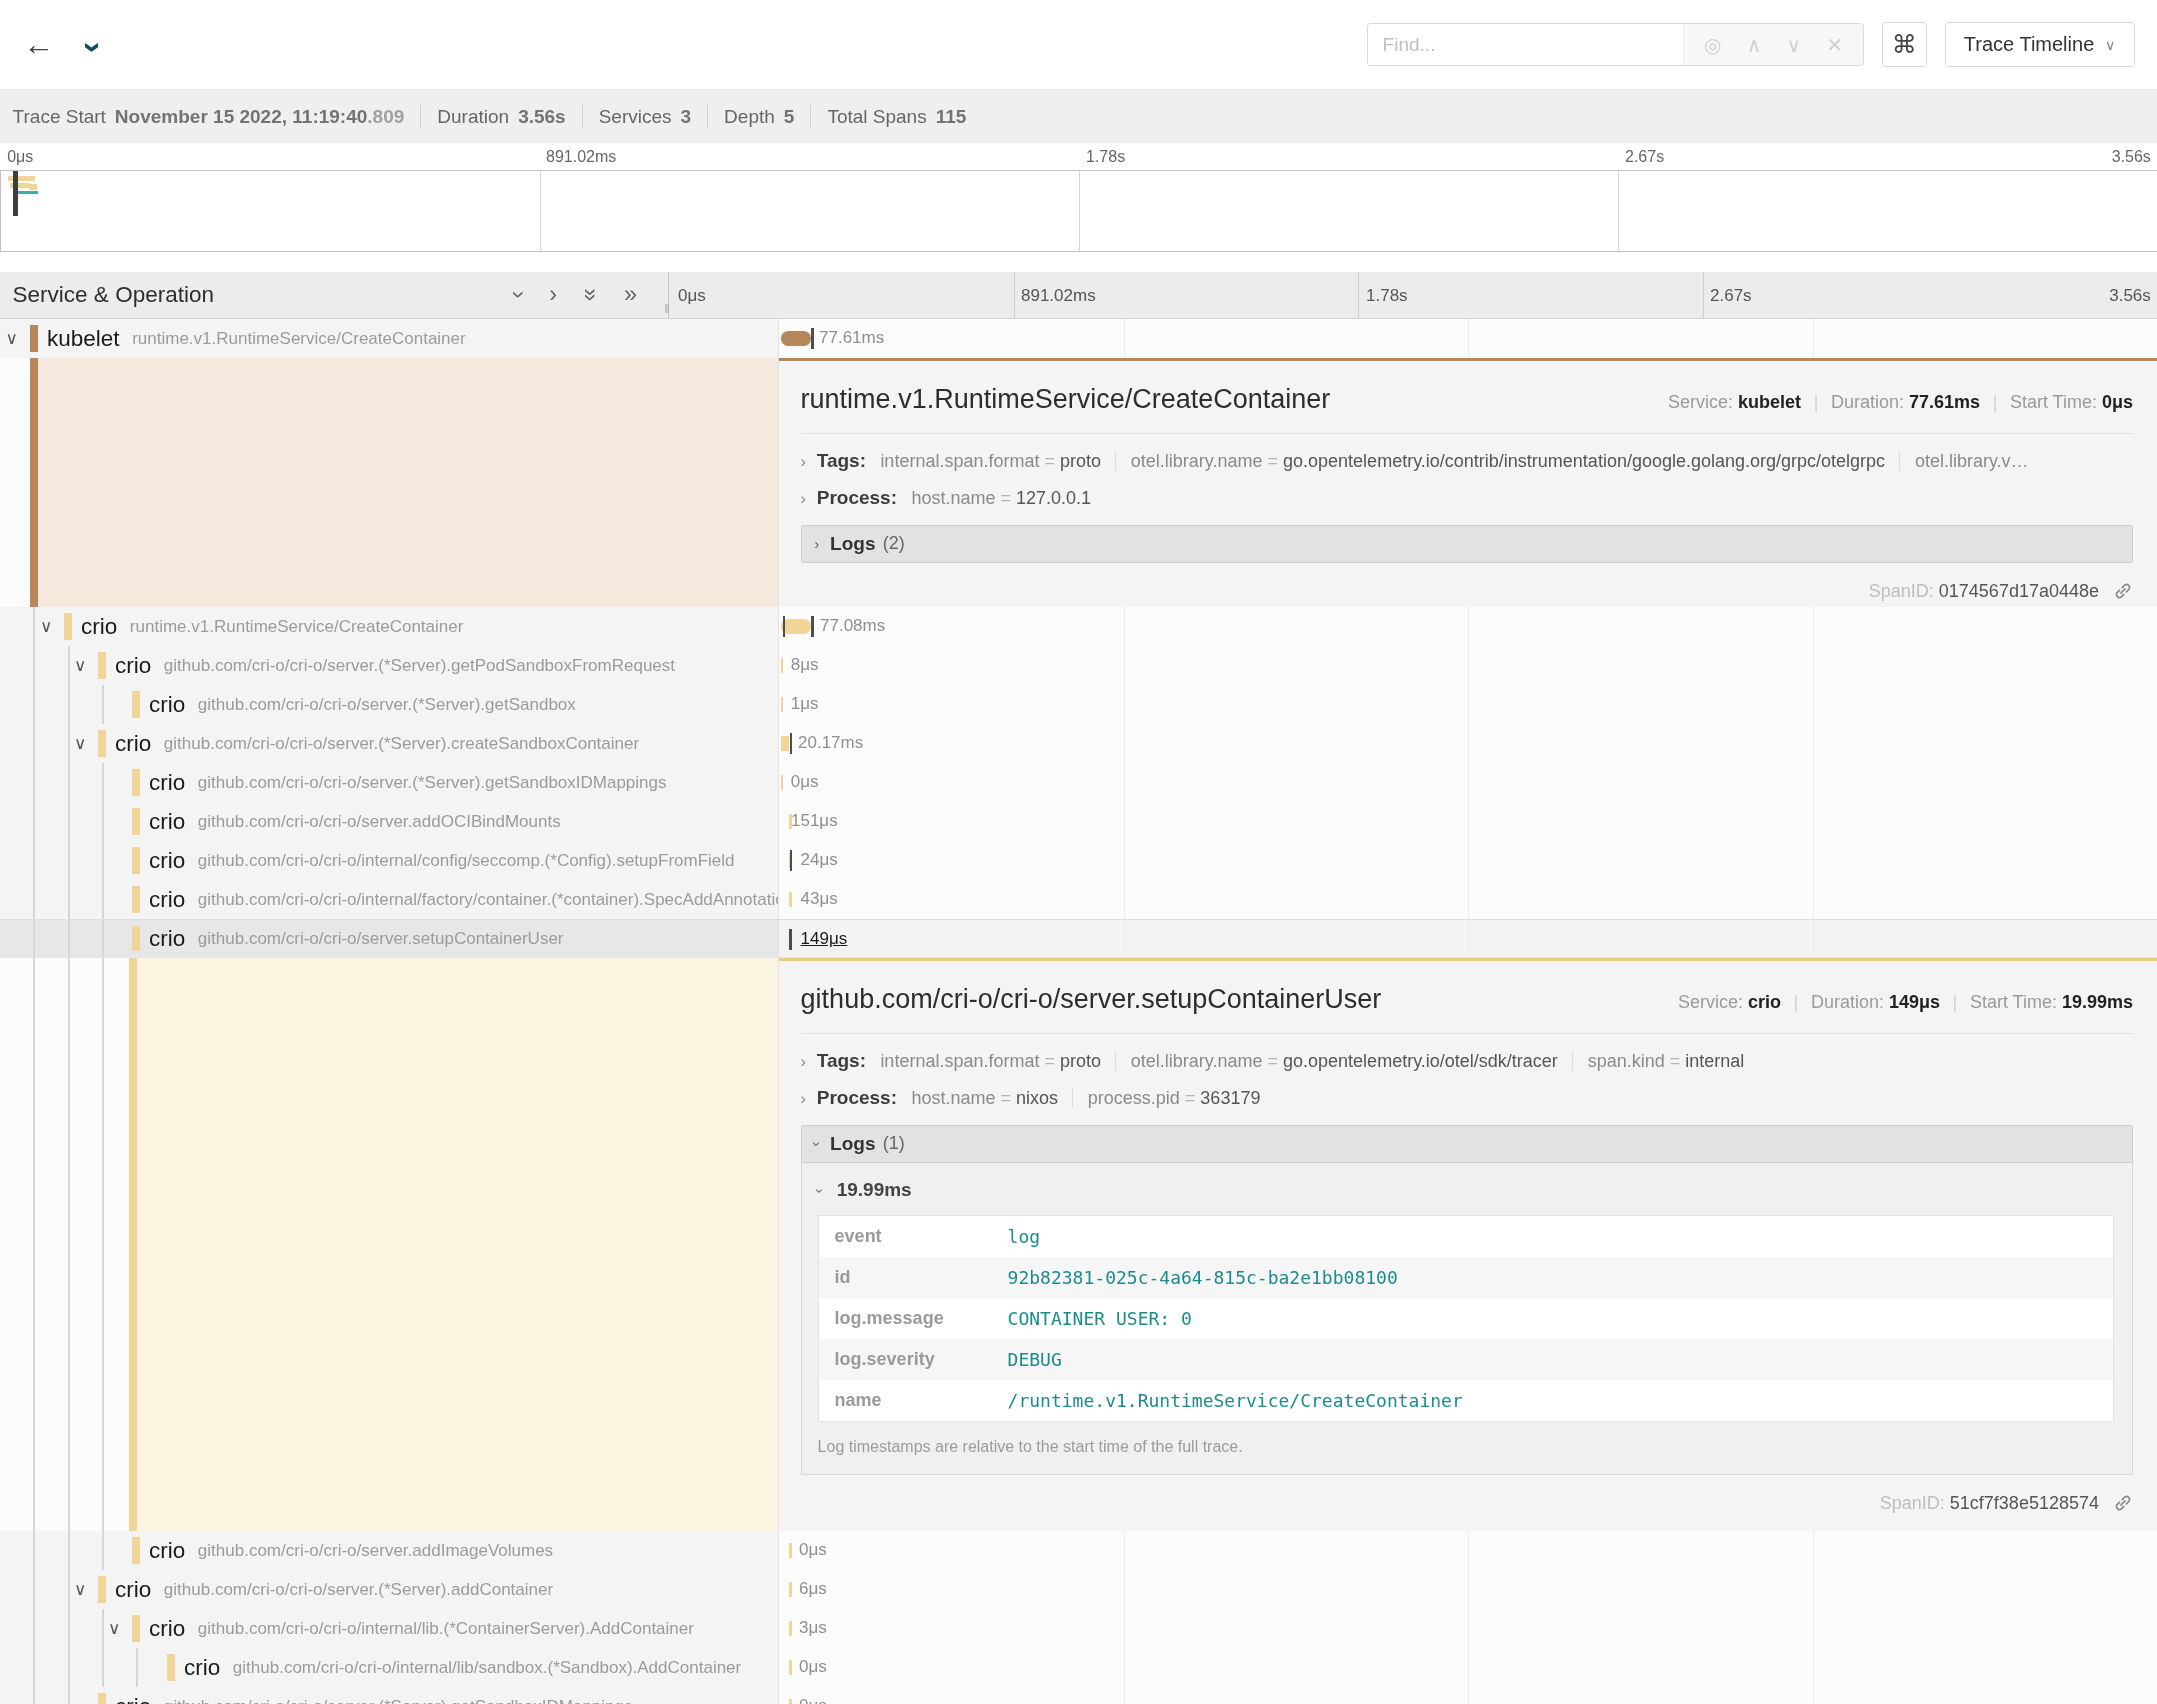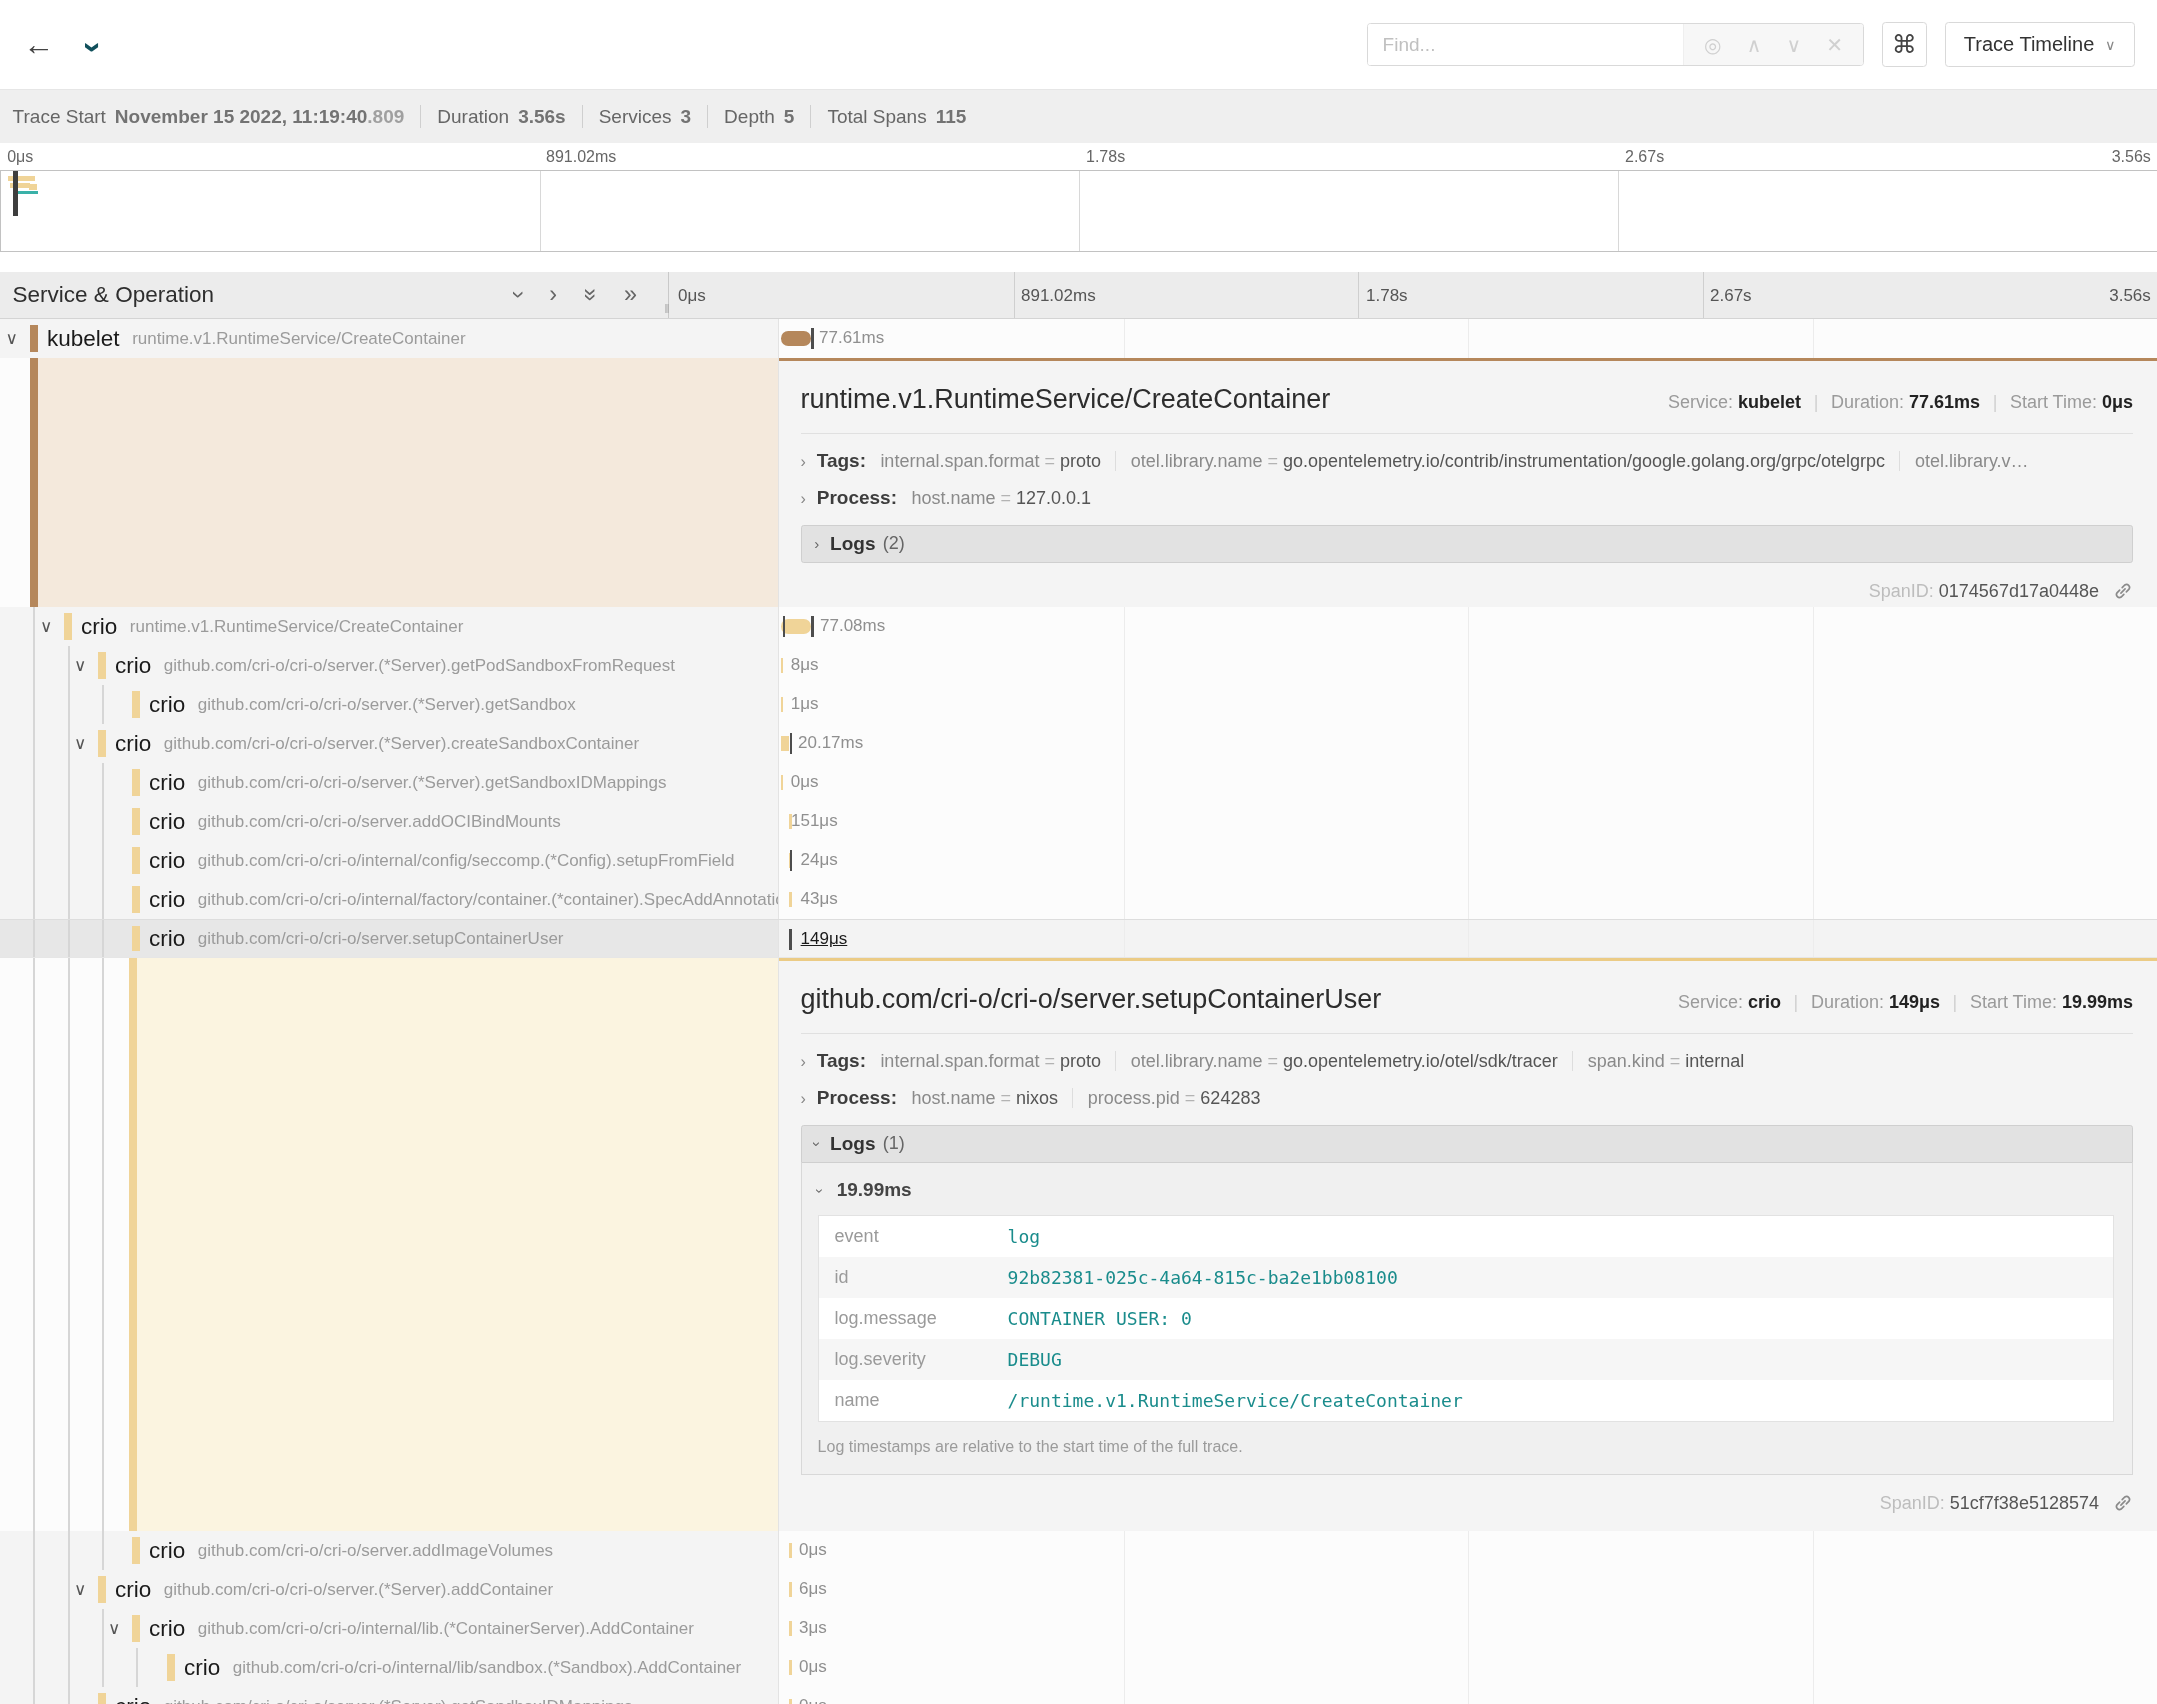--- a/index.html
+++ b/index.html
@@ -95,21 +95,21 @@
              display: flex; align-items: center; padding-left: 12.6px; font-size: 18px; cursor: pointer; }
   .logsbar .chev { color: #666; font-size: 15.3px; margin-right: 10.8px; }
   .logsbar b { color: #333; font-size: 19px; margin-right: 7.2px; text-align: right; }
   .logsbar .cnt { color: #666; }
   .logsbody { background: #f0f0f0; border: 0.9px solid #d8d8d8; border-top: none; padding: 16px 18px 18px 16px; }
   .logtime { font-size: 19px; color: #444; font-weight: bold; cursor: pointer; }
   .logtime .chev { color: #666; font-weight: normal; font-size: 14.4px; margin-right: 9px; }
   .logtable { background: #fff; border: 0.9px solid #e2e2e2; margin-top: 14.4px; }
   .lrow { display: flex; height: 41px; align-items: center; }
   .lrow:nth-child(even) { background: #f6f6f6; }
-  .lkey { width: 189px; padding-left: 16px; font-size: 18px; color: #9a9a9a; }
+  .lkey { width: 189px; padding-left: 16px; font-size: 18px; color: #9a9a9a; font-weight: bold; }
   .lval { font-family: "DejaVu Sans Mono", monospace; font-size: 18px; color: #1a8c8c; }
   .lognote { margin-top: 16px; font-size: 16px; color: #9b9b9b; }
   .spanid { text-align: right; margin-top: 18px; font-size: 18px; padding-bottom: 3.6px; }
   .spanid .sl { color: #bdbdbd; }
   .spanid .sv { color: #555; }
   .linkicon { display: inline-block; vertical-align: -3.6px; margin-left: 9px; cursor: pointer; }
 </style>
 </head>
 <body>
 
@@ -409,21 +409,21 @@
     </div>
     <hr class="dhr">
     <div class="kv">
       <span class="chev">›</span>
       <span class="kcap">Tags:</span>
       <span><span class="tag"><span class="tk">internal.span.format</span><span class="te"> = </span><span class="tv">proto</span></span><i class="tsep"></i><span class="tag"><span class="tk">otel.library.name</span><span class="te"> = </span><span class="tv">go.opentelemetry.io/otel/sdk/tracer</span></span><i class="tsep"></i><span class="tag"><span class="tk">span.kind</span><span class="te"> = </span><span class="tv">internal</span></span></span>
     </div>
     <div class="kv">
       <span class="chev">›</span>
       <span class="kcap">Process:</span>
-      <span><span class="tag"><span class="tk">host.name</span><span class="te"> = </span><span class="tv">nixos</span></span><i class="tsep"></i><span class="tag"><span class="tk">process.pid</span><span class="te"> = </span><span class="tv">624283</span></span></span>
+      <span><span class="tag"><span class="tk">host.name</span><span class="te"> = </span><span class="tv">nixos</span></span><i class="tsep"></i><span class="tag"><span class="tk">process.pid</span><span class="te"> = </span><span class="tv">363179</span></span></span>
     </div>
     <div class="logsbar" style="border-radius:2.7px 2.7px 0 0">
       <span class="chev rot" style="display:inline-block">›</span>
       <b>Logs</b>
           <span class="cnt">(1)</span>
     </div>
     <div class="logsbody">
       <div class="logtime">
         <span class="chev rot" style="display:inline-block">›</span>
         <span>19.99ms</span>

